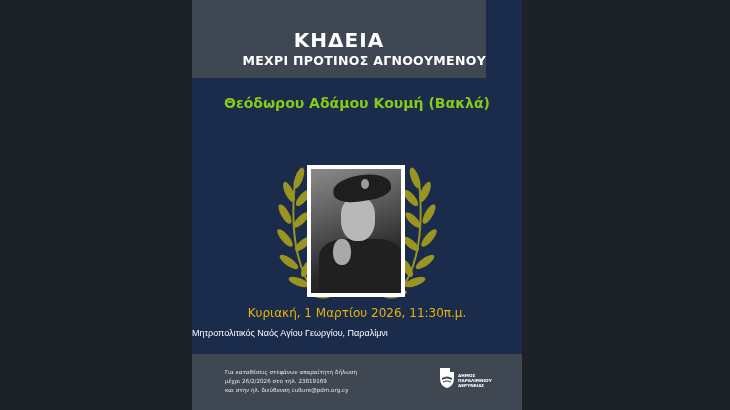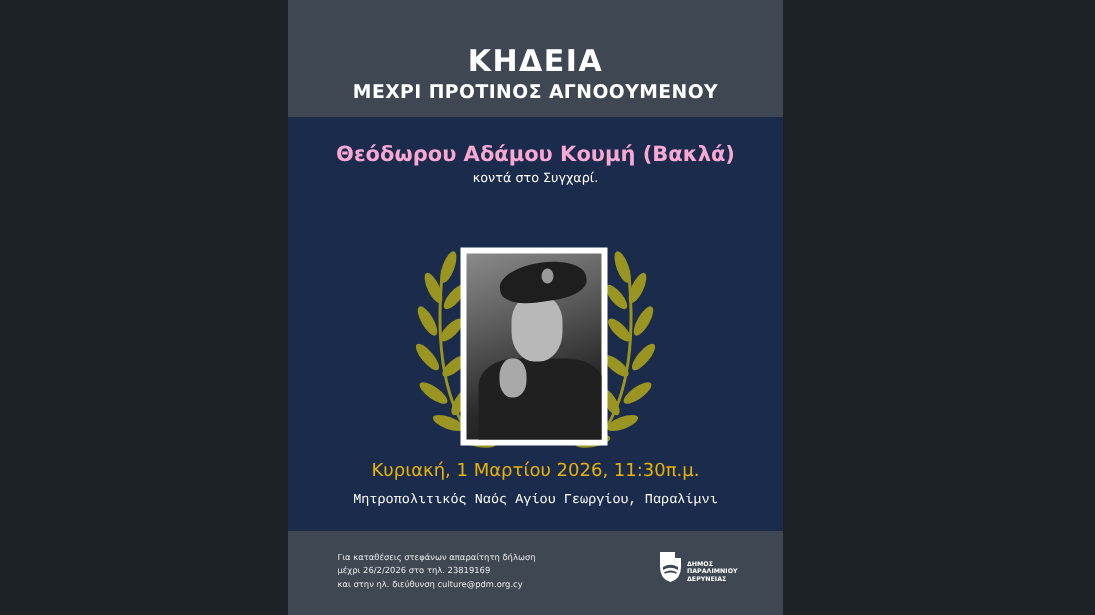--- a/index.html
+++ b/index.html
@@ -1,51 +1,50 @@
 <!DOCTYPE html>
 <html><head>
 <meta charset="utf-8">
 <style>
   html,body{margin:0;padding:0;}
   body{width:730px;height:410px;background:#1c2226;position:relative;overflow:hidden;font-family:"Liberation Sans",sans-serif;}
   .poster{position:absolute;left:192px;top:0;width:330px;height:410px;background:#1a2b4c;}
-  .header{position:absolute;left:0;top:0;width:330px;height:78px;background:#3f4852;text-align:center;color:#fff;}
+  .header{position:absolute;left:0;top:0;width:294px;height:78px;background:#3f4852;text-align:center;color:#fff;}
   .h-title{position:absolute;top:28px;left:0;right:0;font-size:20px;font-weight:bold;letter-spacing:1px;font-family:"DejaVu Sans",sans-serif;}
-  .h-sub{position:absolute;top:53px;left:0;right:0;font-size:12.5px;font-weight:bold;letter-spacing:0.3px;font-family:"DejaVu Sans",sans-serif;}
-  .name{position:absolute;top:95px;left:0;right:0;text-align:center;color:#f9a8d4;font-size:14px;font-weight:bold;font-family:"DejaVu Sans",sans-serif;}
+  .h-sub{position:absolute;top:53px;left:0;right:0;font-size:12.5px;font-weight:bold;letter-spacing:0.3px;font-family:"DejaVu Sans",sans-serif;text-align:right;}
+  .name{position:absolute;top:95px;left:0;right:0;text-align:center;color:#84cc16;font-size:14px;font-weight:bold;font-family:"DejaVu Sans",sans-serif;}
   .desc{position:absolute;top:113px;left:0;right:0;text-align:center;color:#fff;font-size:8.5px;line-height:12px;font-family:"DejaVu Sans",sans-serif;}
   .photo-area{position:absolute;left:85px;top:160px;width:160px;height:140px;}
   .frame{position:absolute;left:30px;top:5px;width:98px;height:132px;background:#fff;}
   .photo{position:absolute;left:4px;top:4px;width:90px;height:124px;background:linear-gradient(160deg,#8a8a8a 0%,#5c5c5c 35%,#2a2a2a 70%,#1a1a1a 100%);overflow:hidden;}
   .beret{position:absolute;left:22px;top:6px;width:58px;height:26px;background:#1e1e1e;border-radius:50% 50% 40% 40%;transform:rotate(-8deg);}
   .badge{position:absolute;left:50px;top:10px;width:8px;height:10px;border-radius:50%;background:#9a9a9a;}
   .face{position:absolute;left:30px;top:28px;width:34px;height:44px;background:#b8b8b8;border-radius:40% 40% 45% 45%;}
   .body{position:absolute;left:8px;top:70px;width:84px;height:60px;background:#202020;border-radius:30% 30% 0 0;}
   .hand{position:absolute;left:22px;top:70px;width:18px;height:26px;background:#a9a9a9;border-radius:45%;}
   .wreath{position:absolute;left:0;top:0;width:160px;height:140px;}
   .date{position:absolute;top:306px;left:0;right:0;text-align:center;color:#eab308;font-size:12px;font-family:"DejaVu Sans",sans-serif;}
-  .place{position:absolute;top:328px;left:0;right:0;text-align:center;color:#fff;font-size:9px;font-family:Liberation Mono, monospace;}
+  .place{position:absolute;top:328px;left:0;right:0;text-align:left;color:#fff;font-size:9px;font-family:Liberation Sans, sans-serif;}
   .footer{position:absolute;left:0;top:354px;width:330px;height:56px;background:#3f4852;}
   .f-text{position:absolute;left:33px;top:14px;color:#e8e8e8;font-size:5.6px;line-height:9px;font-family:"DejaVu Sans",sans-serif;}
   .logo{position:absolute;left:246px;top:12px;width:60px;height:28px;}
   .logo-mark{position:absolute;left:0;top:0;width:18px;height:24px;}
   .logo-text{position:absolute;left:20px;top:7px;color:#fff;font-size:4.2px;line-height:5.2px;font-weight:bold;font-family:"DejaVu Sans",sans-serif;}
 </style>
 </head>
 <body>
 
 <div class="poster">
   <div class="header">
     <div class="h-title">ΚΗΔΕΙΑ</div>
     <div class="h-sub">ΜΕΧΡΙ ΠΡΟΤΙΝΟΣ ΑΓΝΟΟΥΜΕΝΟΥ</div>
   </div>
 
   <div class="name">Θεόδωρου Αδάμου Κουμή (Βακλά)</div>
   <div class="desc">
-    <div>κοντά στο Συγχαρί.</div>
   </div>
 
   <div class="photo-area">
     <svg class="wreath" viewBox="0 0 160 140">
       <g fill="#9a9420">
 
         <path d="M40 135 Q10 100 18 20" stroke="#9a9420" stroke-width="2" fill="none"></path>
         <ellipse cx="22" cy="18" rx="4" ry="11" transform="rotate(20 22 18)"></ellipse>
         <ellipse cx="12" cy="32" rx="4" ry="11" transform="rotate(-25 12 32)"></ellipse>
         <ellipse cx="26" cy="38" rx="4" ry="10" transform="rotate(40 26 38)"></ellipse>

